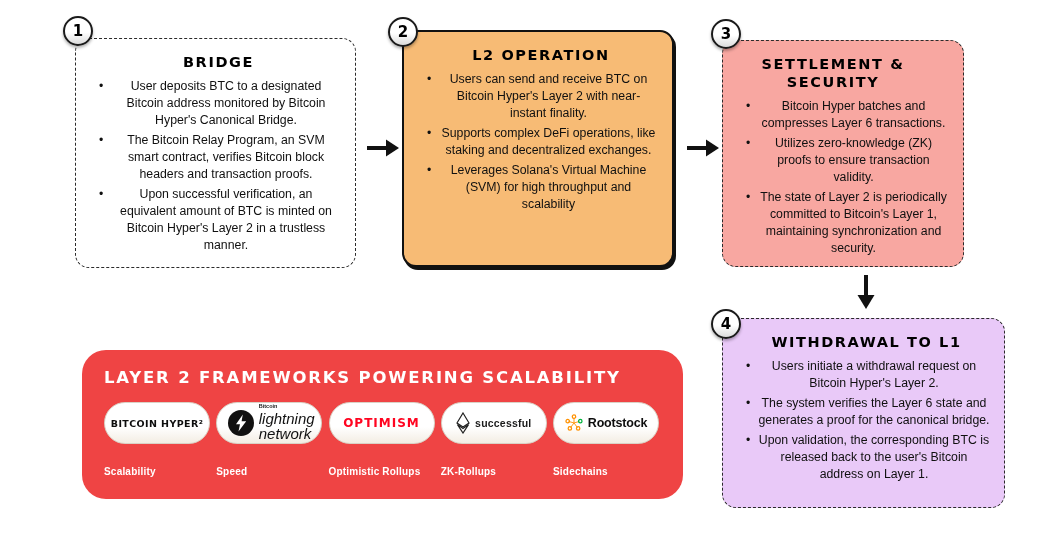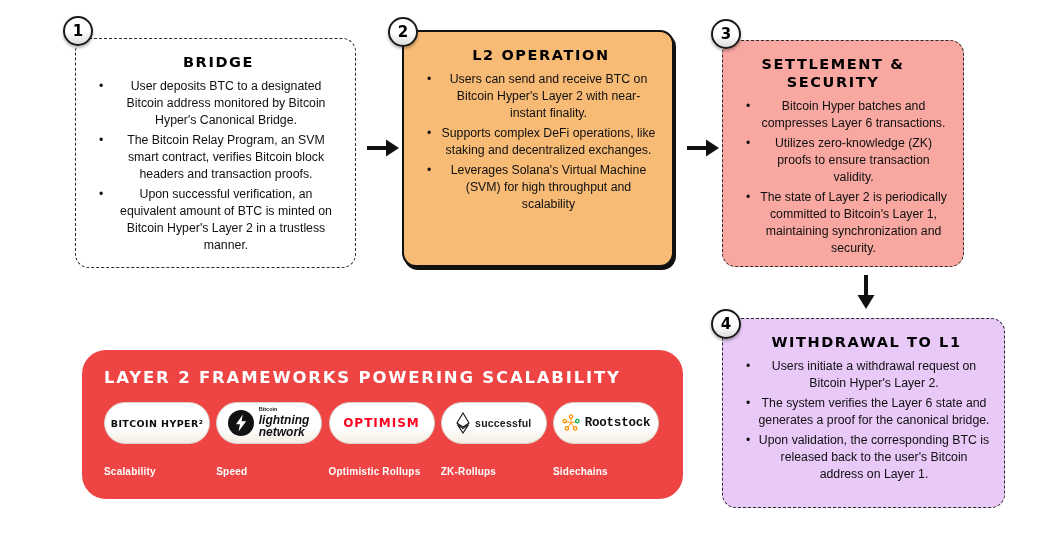--- a/index.html
+++ b/index.html
@@ -117,30 +117,30 @@
     white-space:nowrap;
   }
 
   .logo-bitcoin-hyper {
     font-family:"DejaVu Sans", sans-serif;
     font-weight:800; font-size:9.5px; letter-spacing:.4px; color:#0d0d0d;
   }
   .logo-lightning-text { display:flex; flex-direction:column; line-height:1; }
   .logo-lightning-small { font-size:5.5px; font-weight:bold; color:#222; margin-bottom:1px; }
   .logo-lightning-main {
-    font-style:italic; font-weight:bold; font-size:12px; color:#111;
+    font-style:italic; font-weight:normal; font-size:15px; color:#111;
     width:52px; line-height:1.05;
   }
   .logo-optimism {
     font-family:"DejaVu Sans", sans-serif;
     font-weight:700; font-size:12px; letter-spacing:1px; color:#ff0420;
   }
   .logo-zkrollups { font-weight:800; font-size:10.5px; color:#1a1a1a; letter-spacing:.2px; }
   .logo-rootstock {
-    font-family:Liberation Mono, monospace;
+    font-family:Liberation Sans, sans-serif;
     font-weight:800; font-size:12.5px; color:#0d0d0d; letter-spacing:-0.2px;
   }
   .lightning-circle { flex:0 0 auto; display:flex; }
 </style>
 </head>
 <body>
 
 <div class="canvas">
 
   <div class="step-circle circle-1">

